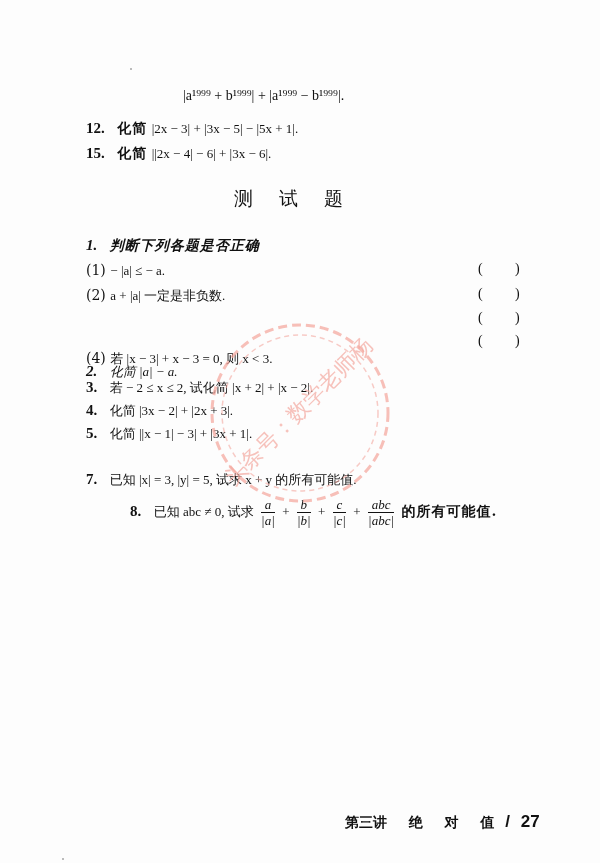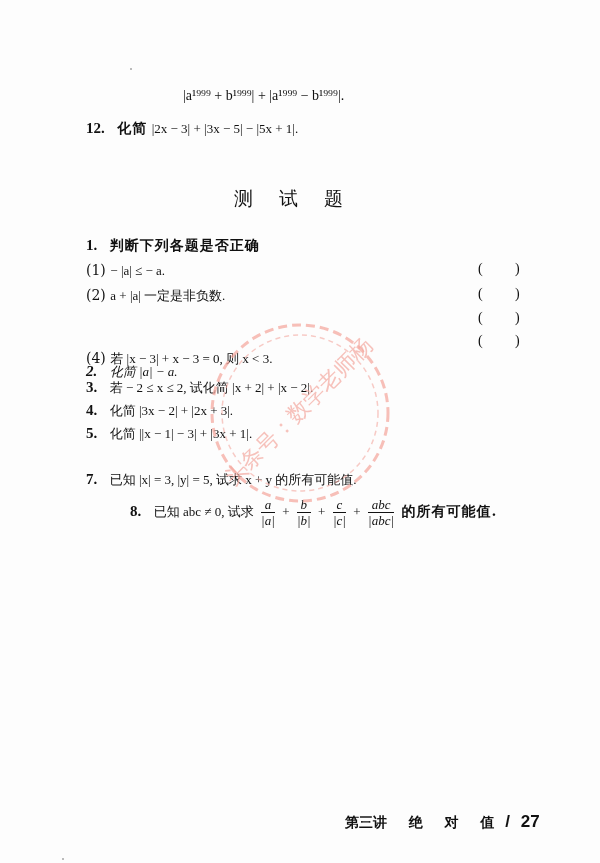--- a/index.html
+++ b/index.html
@@ -35,24 +35,29 @@
 
   <div class="center-eq math">
     <span>|a¹⁹⁹⁹ + b¹⁹⁹⁹| + |a¹⁹⁹⁹ − b¹⁹⁹⁹|.</span>
   </div>
 
   <div class="line" style="top:119px;">
     <span class="num">12.</span>
     <span class="cn">化简</span>
     <span class="math">|2x − 3| + |3x − 5| − |5x + 1|.</span>
   </div>
+  <div class="line" style="top:144px;">
+    <span class="num">15.</span>
+    <span class="cn">化简</span>
+    <span class="math">||2x − 4| − 6| + |3x − 6|.</span>
+  </div>
 
   <div class="section-title">测试题</div>
 
-  <div class="line" style="top:236px;">
+  <div class="line" style="top:236px;font-style:italic;">
     <span class="num">1.</span>
     <span class="cn">判断下列各题是否正确</span>
   </div>
 
   <div class="line" style="top:261px;">
     <span>(1)</span>
     <span class="math">− |a| ≤ − a.</span>
   </div>
   <div class="paren" style="top:261px;">
     <span>(</span><span class="r">)</span>

